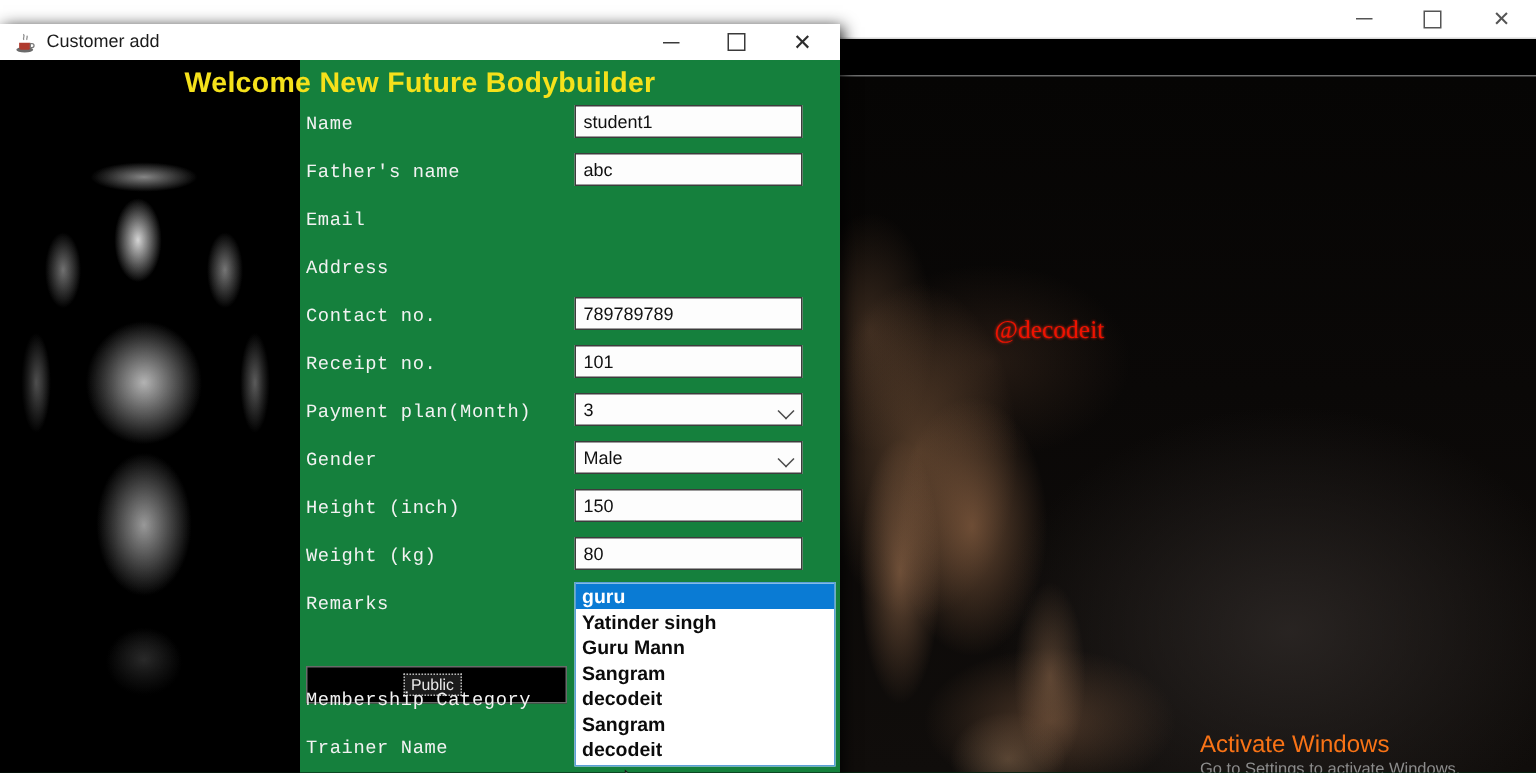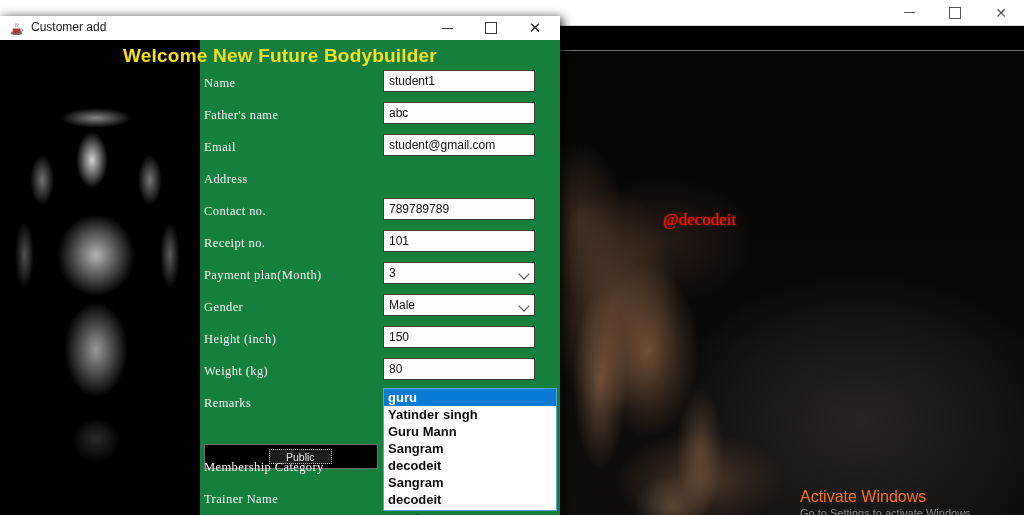--- a/index.html
+++ b/index.html
@@ -124,21 +124,21 @@
   #welcome-heading{
     position:absolute;left:0;top:5px;width:560px;text-align:center;
     color:#f5e11b;font-size:19px;font-weight:bold;
     font-family:"Liberation Sans", sans-serif;
     letter-spacing:.2px;
   }
 
   .form-label{
     position:absolute;left:204px;
     color:#f2f2f2;font-size:12.5px;
-    font-family:Liberation Serif, serif;
+    font-family:Liberation Mono, monospace;
     letter-spacing:.4px;white-space:nowrap;
   }
   .field{
     position:absolute;left:383px;width:152px;height:22px;
     background:#fdfdfd;border:1px solid #3c3c3c;
     box-sizing:border-box;
   }
   .field .val{
     position:absolute;left:5px;top:3px;
     font-size:12px;color:#111;
@@ -151,21 +151,21 @@
     transform:rotate(45deg);
   }
 
   
   #remarks-panel{
     position:absolute;left:204px;top:404px;width:174px;height:25px;
     border:1px solid #6a6a6a;background:#000;box-sizing:border-box;
   }
   #public-button{
     position:absolute;left:64px;top:4px;
-    padding:0 16px;height:15px;line-height:15px;
+    padding:0 4px;height:15px;line-height:15px;
     background:#1c1c1c;color:#e9e9e9;font-size:10.5px;
     border:1px dotted #b9b9b9;box-sizing:border-box;
     font-family:"Liberation Sans", sans-serif;
   }
 
   
   #trainer-dropdown{
     position:absolute;left:383px;top:348px;width:174px;height:123px;
     background:#ffffff;border:1px solid #5aa0d8;box-sizing:border-box;
     z-index:40;overflow:hidden;
@@ -248,23 +248,20 @@
     <div class="field" style="top:30px">
         <span class="val">student1</span>
       </div>
 
     <div class="form-label" style="top:68px">Father's name</div>
     <div class="field" style="top:62px">
         <span class="val">abc</span>
       </div>
 
     <div class="form-label" style="top:100px">Email</div>
-    <div class="field" style="top:94px">
-        <span class="val">student@gmail.com</span>
-      </div>
 
     <div class="form-label" style="top:132px">Address</div>
 
     <div class="form-label" style="top:164px">Contact no.</div>
     <div class="field" style="top:158px">
         <span class="val">789789789</span>
       </div>
 
     <div class="form-label" style="top:196px">Receipt no.</div>
     <div class="field" style="top:190px">

